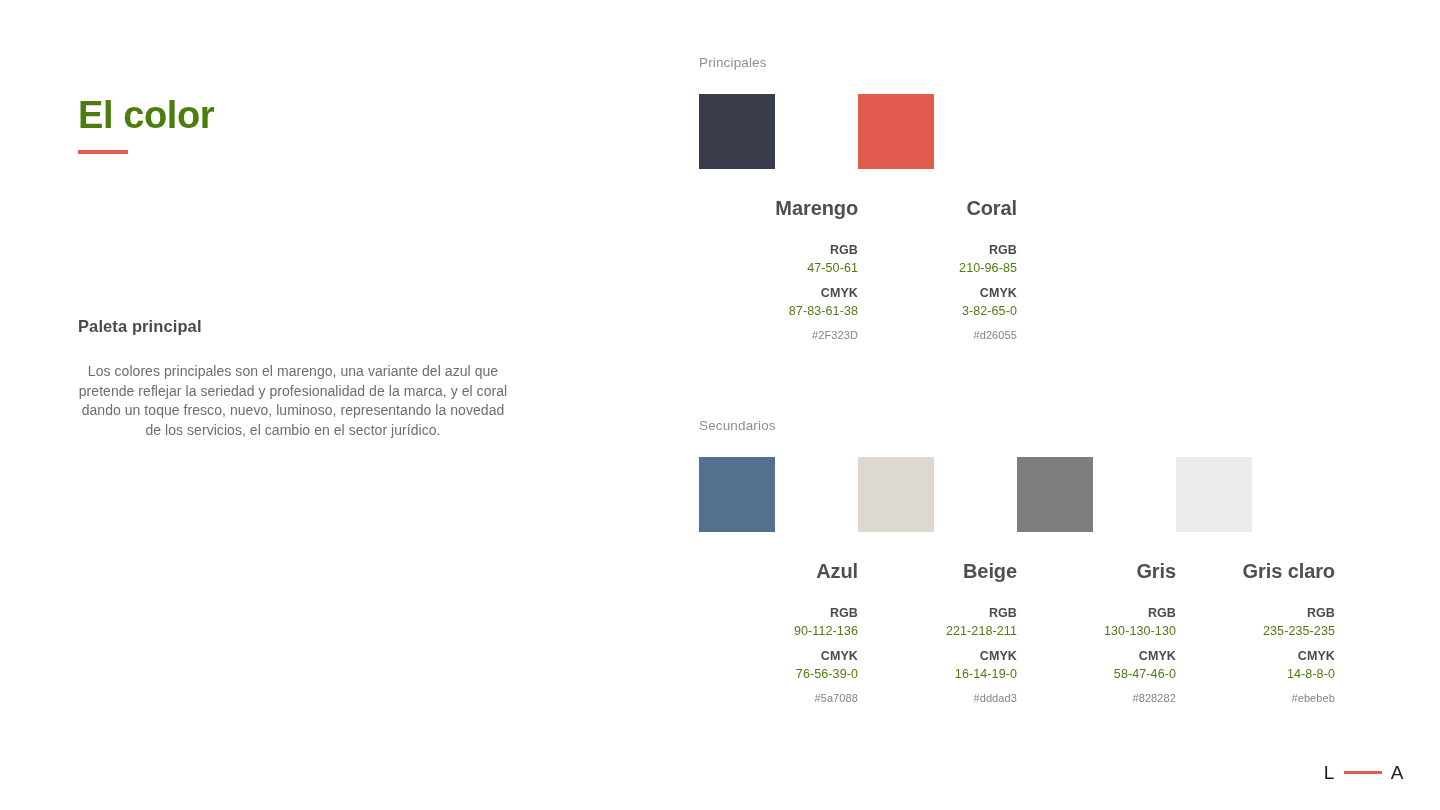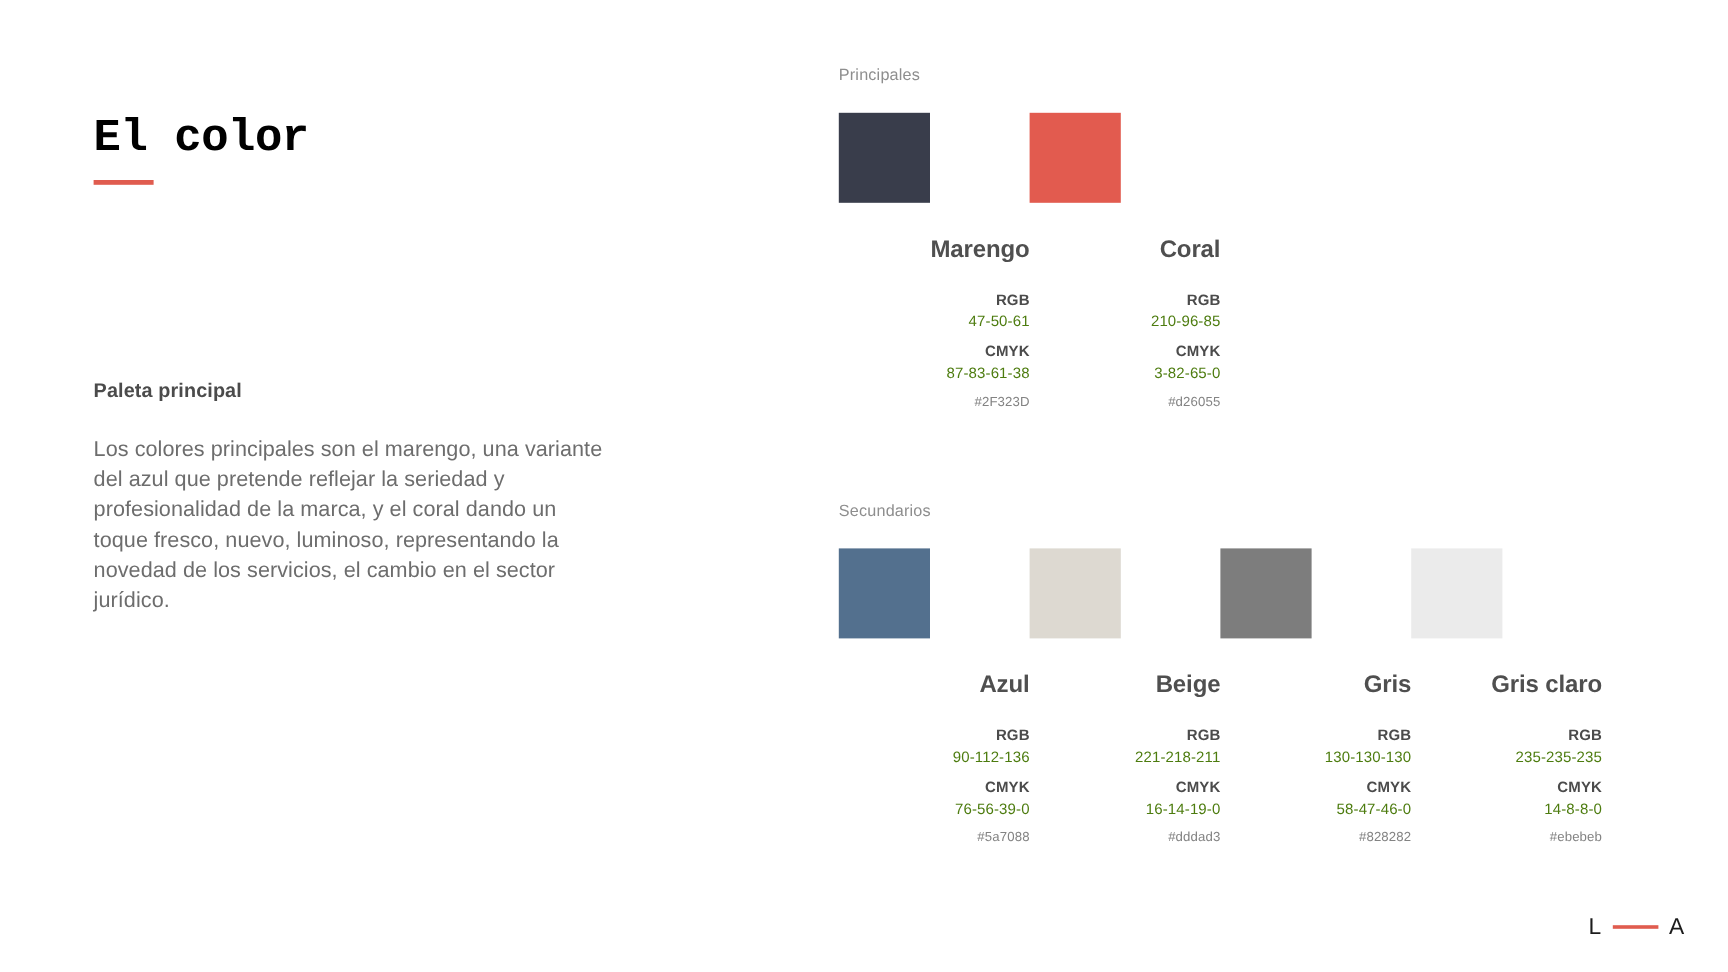--- a/index.html
+++ b/index.html
@@ -19,25 +19,24 @@
   
   .left-col {
     position: absolute;
     left: 78px;
     top: 96px;
     width: 470px;
   }
   .page-title {
     font-size: 38px;
     font-weight: bold;
-    color: #000000;
+    color: #4d7c0f;
     letter-spacing: -0.4px;
     line-height: 1.05;
     margin: 0;
-    font-family: Liberation Mono, monospace;
   }
   .title-rule {
     width: 50px;
     height: 4px;
     background: #e05c4f;
     margin-top: 14px;
   }
   .intro-block {
     position: absolute;
     left: 78px;
@@ -45,25 +44,26 @@
     width: 430px;
   }
   .intro-heading {
     font-size: 16.5px;
     font-weight: bold;
     color: #4b4b4b;
     margin: 0 0 26px 0;
     letter-spacing: 0.1px;
   }
   .intro-body {
-    font-size: 18px;
+    font-size: 14px;
     color: #6d6d6d;
     line-height: 1.40;
     margin: 0;
     letter-spacing: 0.05px;
+    text-align: center;
   }
 
   
   .palette-area {
     position: absolute;
     left: 699px;
     top: 0;
     width: 720px;
     height: 774px;
   }

